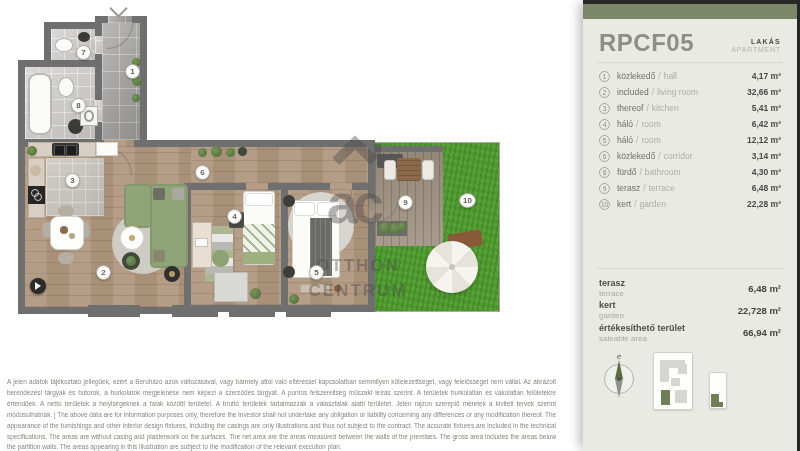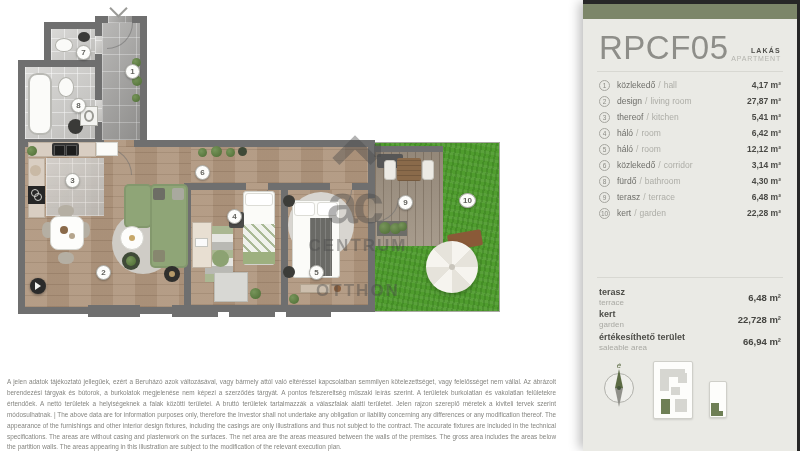--- a/index.html
+++ b/index.html
@@ -75,21 +75,21 @@
   
   .disclaimer { position:absolute; left:7px; top:377px; width:549px; font-size:6.4px; line-height:10.9px;
                 color:#858580; text-align:justify; }
 
   
   .sidebar { position:absolute; left:583px; top:0; width:217px; height:451px; background:#eaeae5;
              border-right:3px solid #272727; box-shadow:-6px 0 10px -2px rgba(0,0,0,0.25); }
   .topdark { height:4px; background:#272727; }
   .greenbar { height:15px; background:#7c8669; }
   .sb-head { display:flex; justify-content:space-between; align-items:flex-end; padding:12px 16px 7px 16px; }
-  .sb-title { font-size:33px; font-weight:400; color:#8e8e89; letter-spacing:0.5px; line-height:1; }
+  .sb-title { font-size:24px; font-weight:700; color:#8e8e89; letter-spacing:0.5px; line-height:1; }
   .sb-type { text-align:right; padding-bottom:2px; }
   .sb-type .hu { font-size:7px; font-weight:bold; color:#4f4f4b; letter-spacing:1.2px; }
   .sb-type .en { font-size:7px; color:#b4b4ae; letter-spacing:0.8px; margin-top:1px; }
   .divider { height:1px; background:#d8d8d2; margin:0 14px; }
   .room-list { list-style:none; padding:5px 16px 0 16px; }
   .room-row { display:flex; align-items:center; height:16px; font-size:8.5px; }
   .num-circle { flex:0 0 auto; width:11px; height:11px; border-radius:50%; border:1px solid #a6a6a0; color:#8a8a84;
                 font-size:6.5px; display:flex; align-items:center; justify-content:center; margin-right:7px; }
   .rname .hu { color:#6e6e69; }
   .rname .sep { color:#b0b0aa; padding:0 3px; }
@@ -253,22 +253,22 @@
     <div class="badge" style="left:71px;  top:98px;">8</div>
     <div class="badge" style="left:398px; top:195px;">9</div>
     <div class="badge" style="left:459px; top:193px; width:17px;">10</div>
 
     <div class="wm" style="left:300px; top:158px; width:116px;">
       <div style="position:relative; height:76px;">
         <div class="wm-roof"></div>
         <div class="wm-chimney"></div>
         <div class="wm-mono" style="position:absolute; left:0; right:10px; top:18px;">ac</div>
       </div>
+      <div class="wm-line" style="margin-top:20px;">OTTHON</div>
       <div class="wm-line">CENTRUM</div>
-      <div class="wm-line" style="margin-top:20px;">OTTHON</div>
     </div>
   </div>
 
   <div class="disclaimer">A jelen adatok tájékoztató jellegűek, ezért a Beruházó azok változásával, vagy bármely attól való eltéréssel kapcsolatban semmilyen kötelezettséget, vagy felelősséget nem vállal. Az ábrázolt berendezési tárgyak és bútorok, a burkolatok megjelenése nem képezi a szerződés tárgyát. A pontos felszereltség műszaki leírás szerint. A területek burkolatlan és vakolatlan felületekre értendőek. A nettó területek a helyiségeknek a falak közötti területei. A bruttó területek tartalmazzák a válaszfalak alatti területet. Jelen rajzon szereplő méretek a kiviteli tervek szerint módosulhatnak. | The above data are for information purposes only, therefore the Investor shall not undertake any obligation or liability concerning any differences or any modification thereof. The appearance of the furnishings and other interior design fixtures, including the casings are only illustrations and thus not subject to the contract. The accurate fixtures are included in the technical specifications. The areas are without casing and plasterwork on the surfaces. The net area are the areas measured between the walls of the premises. The gross area includes the areas below the partition walls. The areas appearing in this illustration are subject to the modification of the relevant execution plan.</div>
 
   <div class="sidebar">
     <div class="topdark"></div>
     <div class="greenbar"></div>
 
     <div class="sb-head">
@@ -281,22 +281,22 @@
     <div class="divider"></div>
 
     <ul class="room-list">
       <li class="room-row">
         <span class="num-circle">1</span>
         <span class="rname"><span class="hu">közlekedő</span><span class="sep">/</span><span class="en">hall</span></span>
         <span class="rarea">4,17 m²</span>
       </li>
       <li class="room-row">
         <span class="num-circle">2</span>
-        <span class="rname"><span class="hu">design</span><span class="sep">/</span><span class="en">living room</span></span>
-        <span class="rarea">27,87 m²</span>
+        <span class="rname"><span class="hu">included</span><span class="sep">/</span><span class="en">living room</span></span>
+        <span class="rarea">32,66 m²</span>
       </li>
       <li class="room-row">
         <span class="num-circle">3</span>
         <span class="rname"><span class="hu">thereof</span><span class="sep">/</span><span class="en">kitchen</span></span>
         <span class="rarea">5,41 m²</span>
       </li>
       <li class="room-row">
         <span class="num-circle">4</span>
         <span class="rname"><span class="hu">háló</span><span class="sep">/</span><span class="en">room</span></span>
         <span class="rarea">6,42 m²</span>

